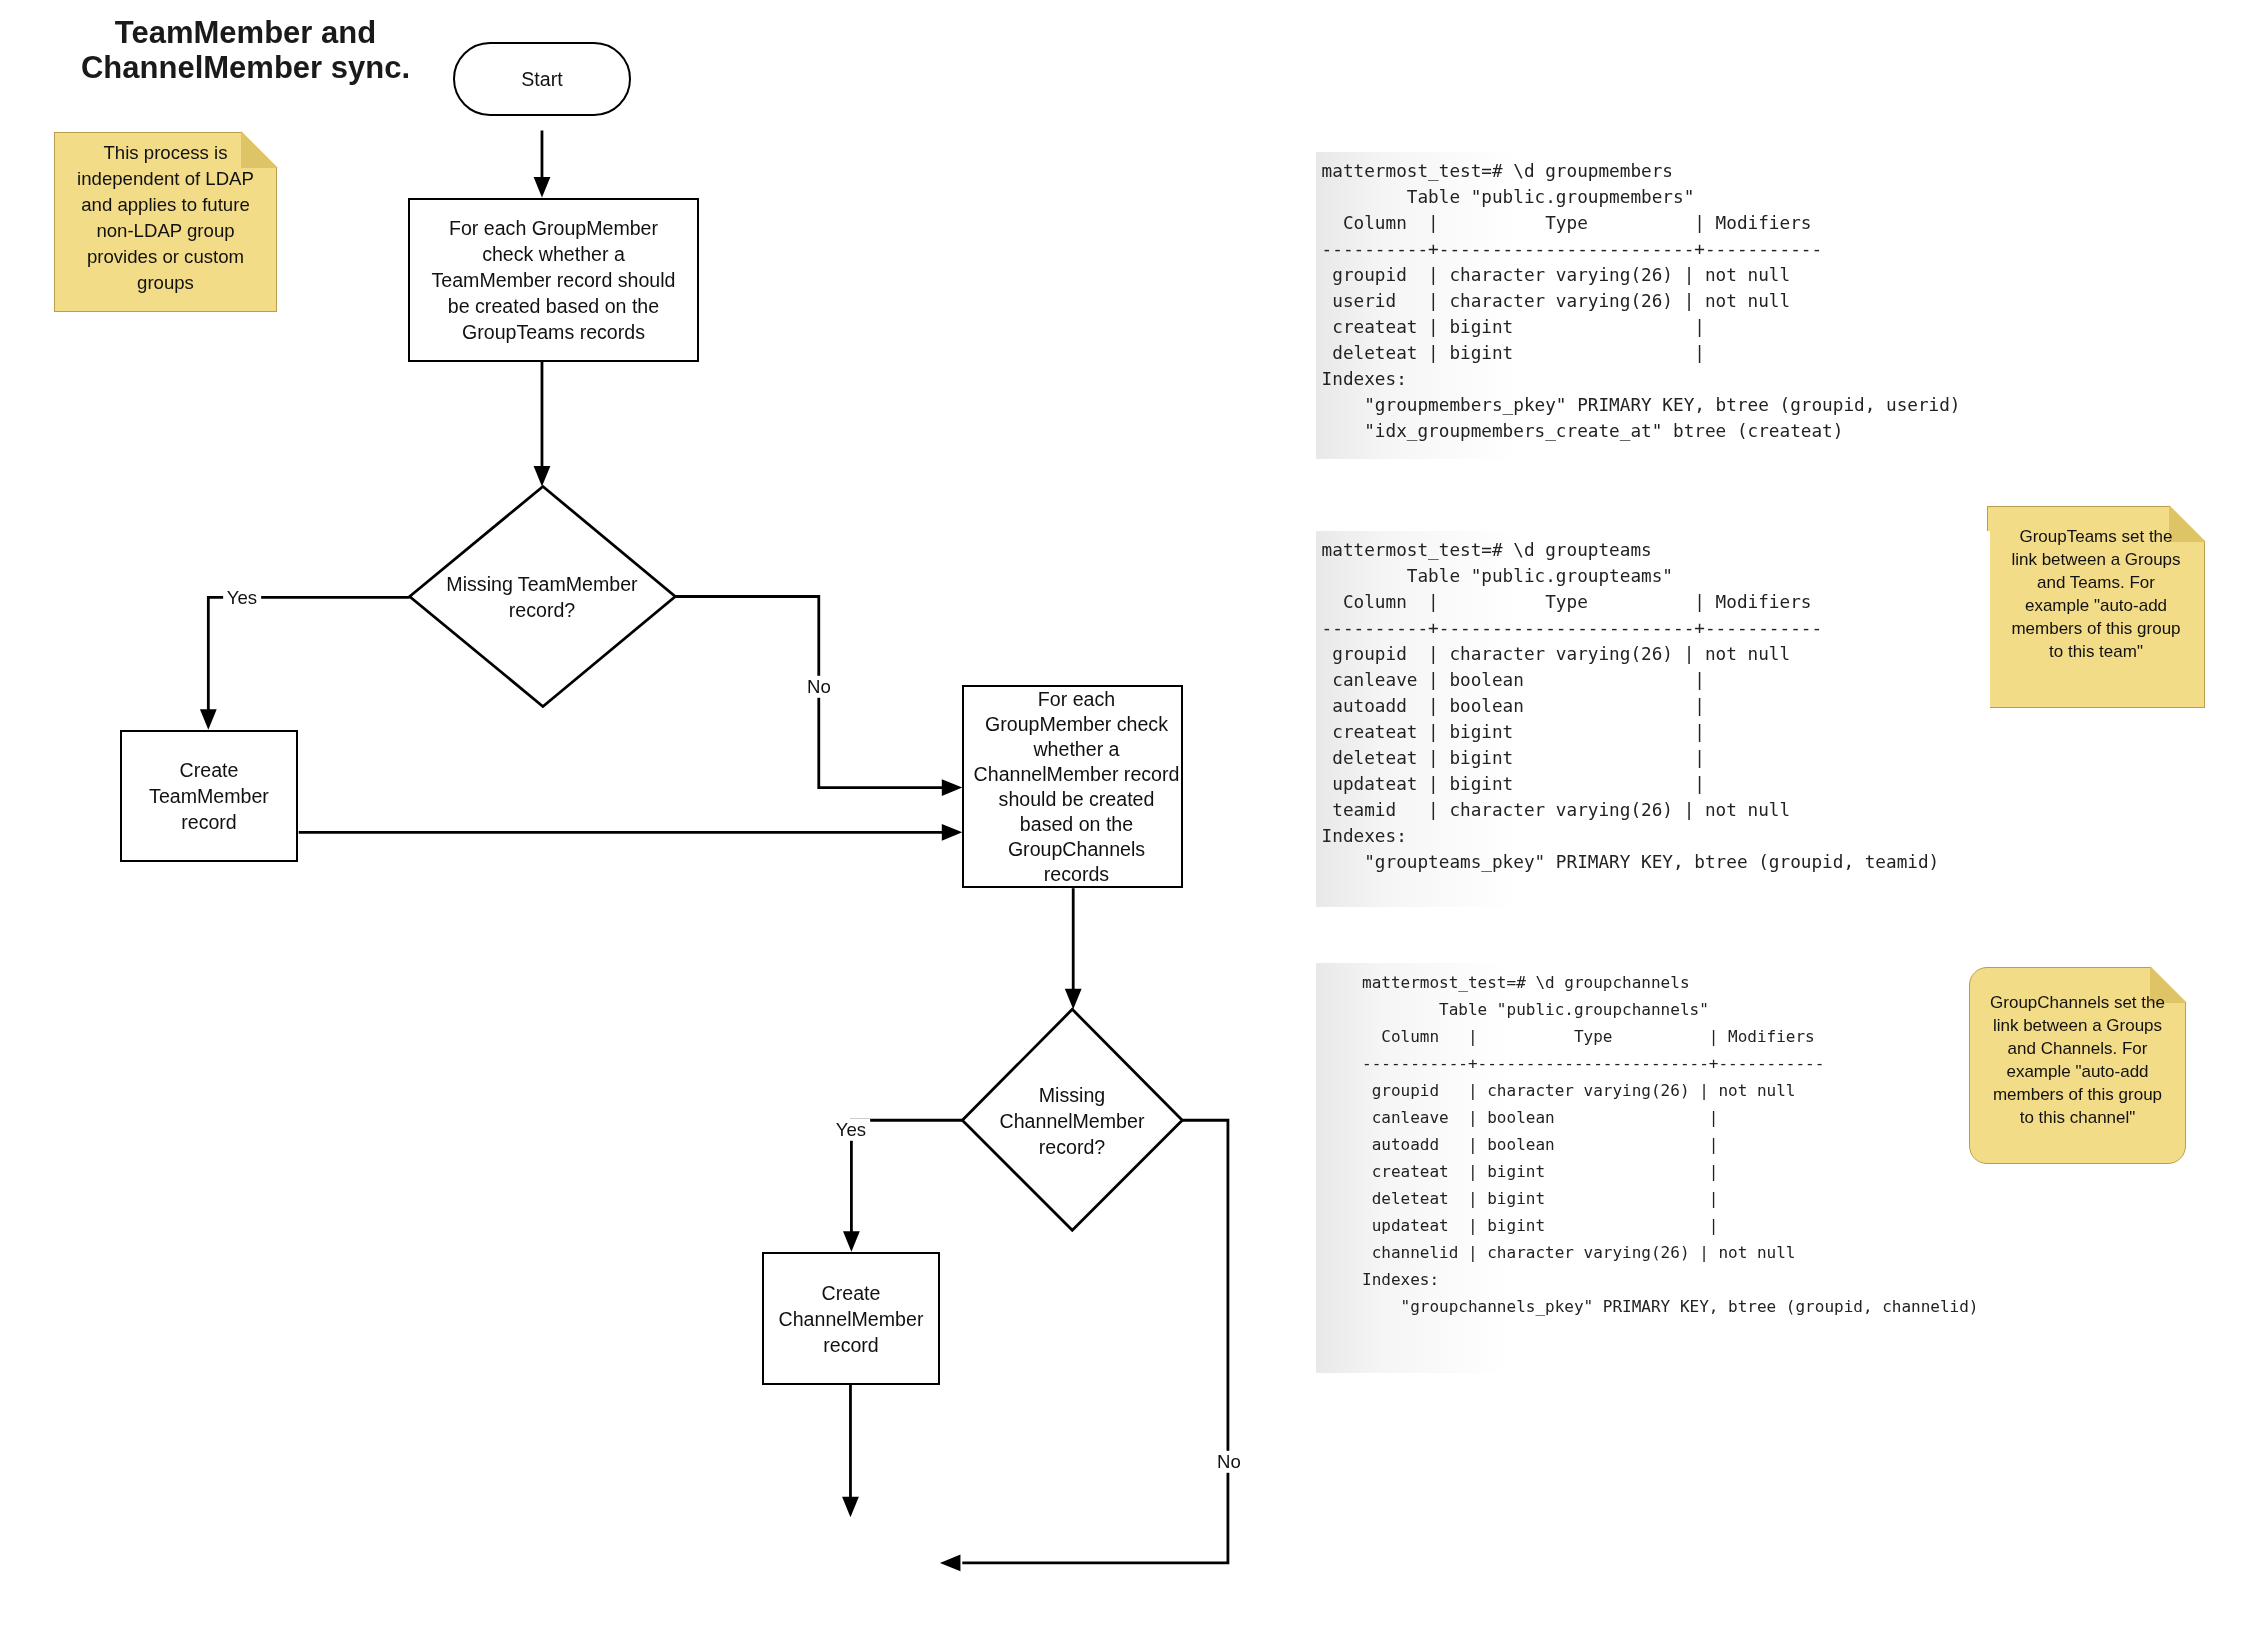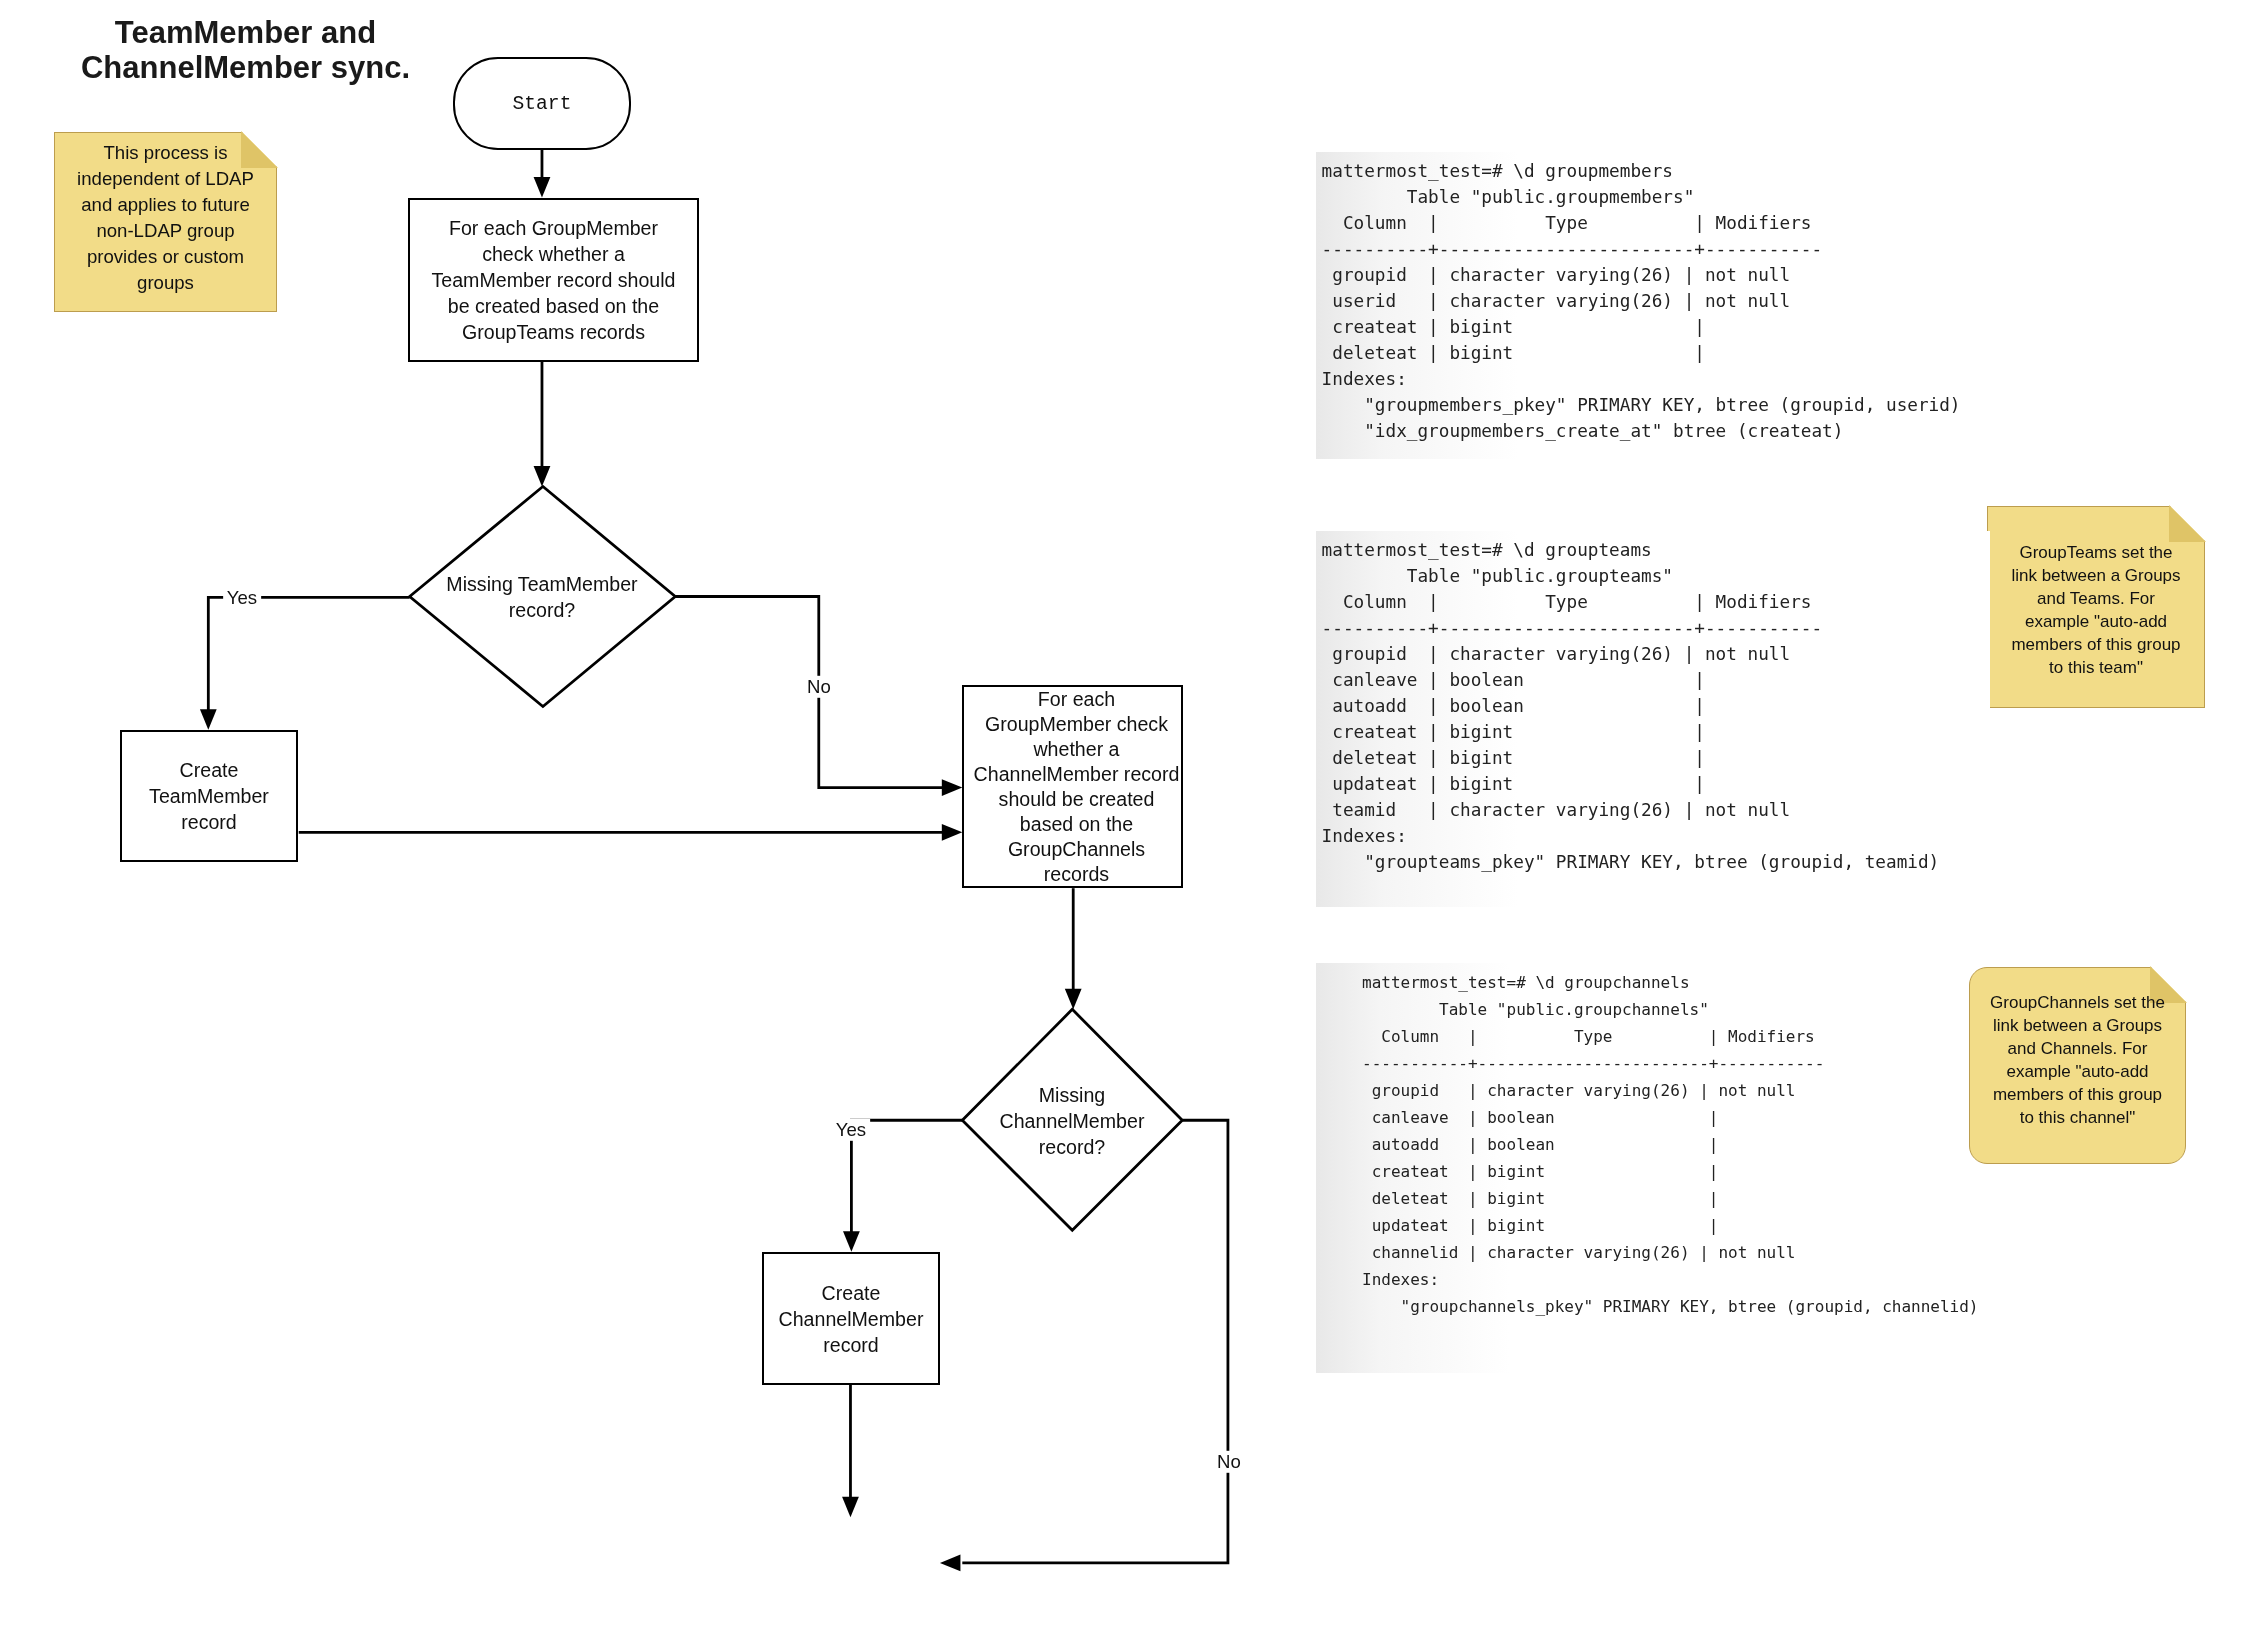--- a/index.html
+++ b/index.html
@@ -34,36 +34,36 @@
     border-top:37px solid #ffffff;border-left:37px solid transparent;
   }
   .note .fold{
     position:absolute;top:-1.9px;right:-1.9px;width:0;height:0;z-index:2;
     border-bottom:37px solid var(--note-fold,#dfc467);
     border-right:37px solid transparent;
   }
   #note-ldap{left:54px;top:132px;width:223px;height:180px;
     font-size:18.6px;line-height:26px;padding-top:6.5px;}
   #note-groupteams{left:1987px;top:506px;width:218px;height:202px;
-    font-size:17px;line-height:23px;padding-top:34px;}
+    font-size:17px;line-height:23px;padding-top:18px;}
   #note-groupchannels{left:1969px;top:967px;width:217px;height:197px;
     font-size:17px;line-height:23px;padding-top:23px;border-radius:18px;}
   
   .shape{
     box-sizing:border-box;border:2.8px solid #000;background:#fff;
     display:flex;align-items:center;justify-content:center;
     text-align:center;font-size:19.6px;line-height:26px;
     z-index:2;
   }
   .stadium{border-radius:45px;}
   .diamond-text{
     display:flex;align-items:center;justify-content:center;
     text-align:center;font-size:19.6px;line-height:26px;z-index:2;
   }
-  #node-start{left:453px;top:57px;width:178px;height:93px;font-family:Liberation Mono, monospace;}
+  #node-start{left:453px;top:42px;width:178px;height:74px;}
   #node-check-teammember{left:408px;top:198px;width:291px;height:164px;}
   #dtext-teammember{left:409px;top:487px;width:266px;height:220px;}
   #node-create-teammember{left:120px;top:730px;width:178px;height:132px;}
   #node-check-channelmember{left:962px;top:685px;width:221px;height:203px;line-height:25px;padding-left:8px;}
   #dtext-channelmember{left:962px;top:1010px;width:220px;height:221px;}
   #node-create-channelmember{left:762px;top:1252px;width:178px;height:133px;}
   #node-end{left:763px;top:1518px;width:177px;height:90px;}
   
   .edge-label{
     background:#ffffff;padding:0 3.7px;font-size:18.6px;line-height:22.4px;

